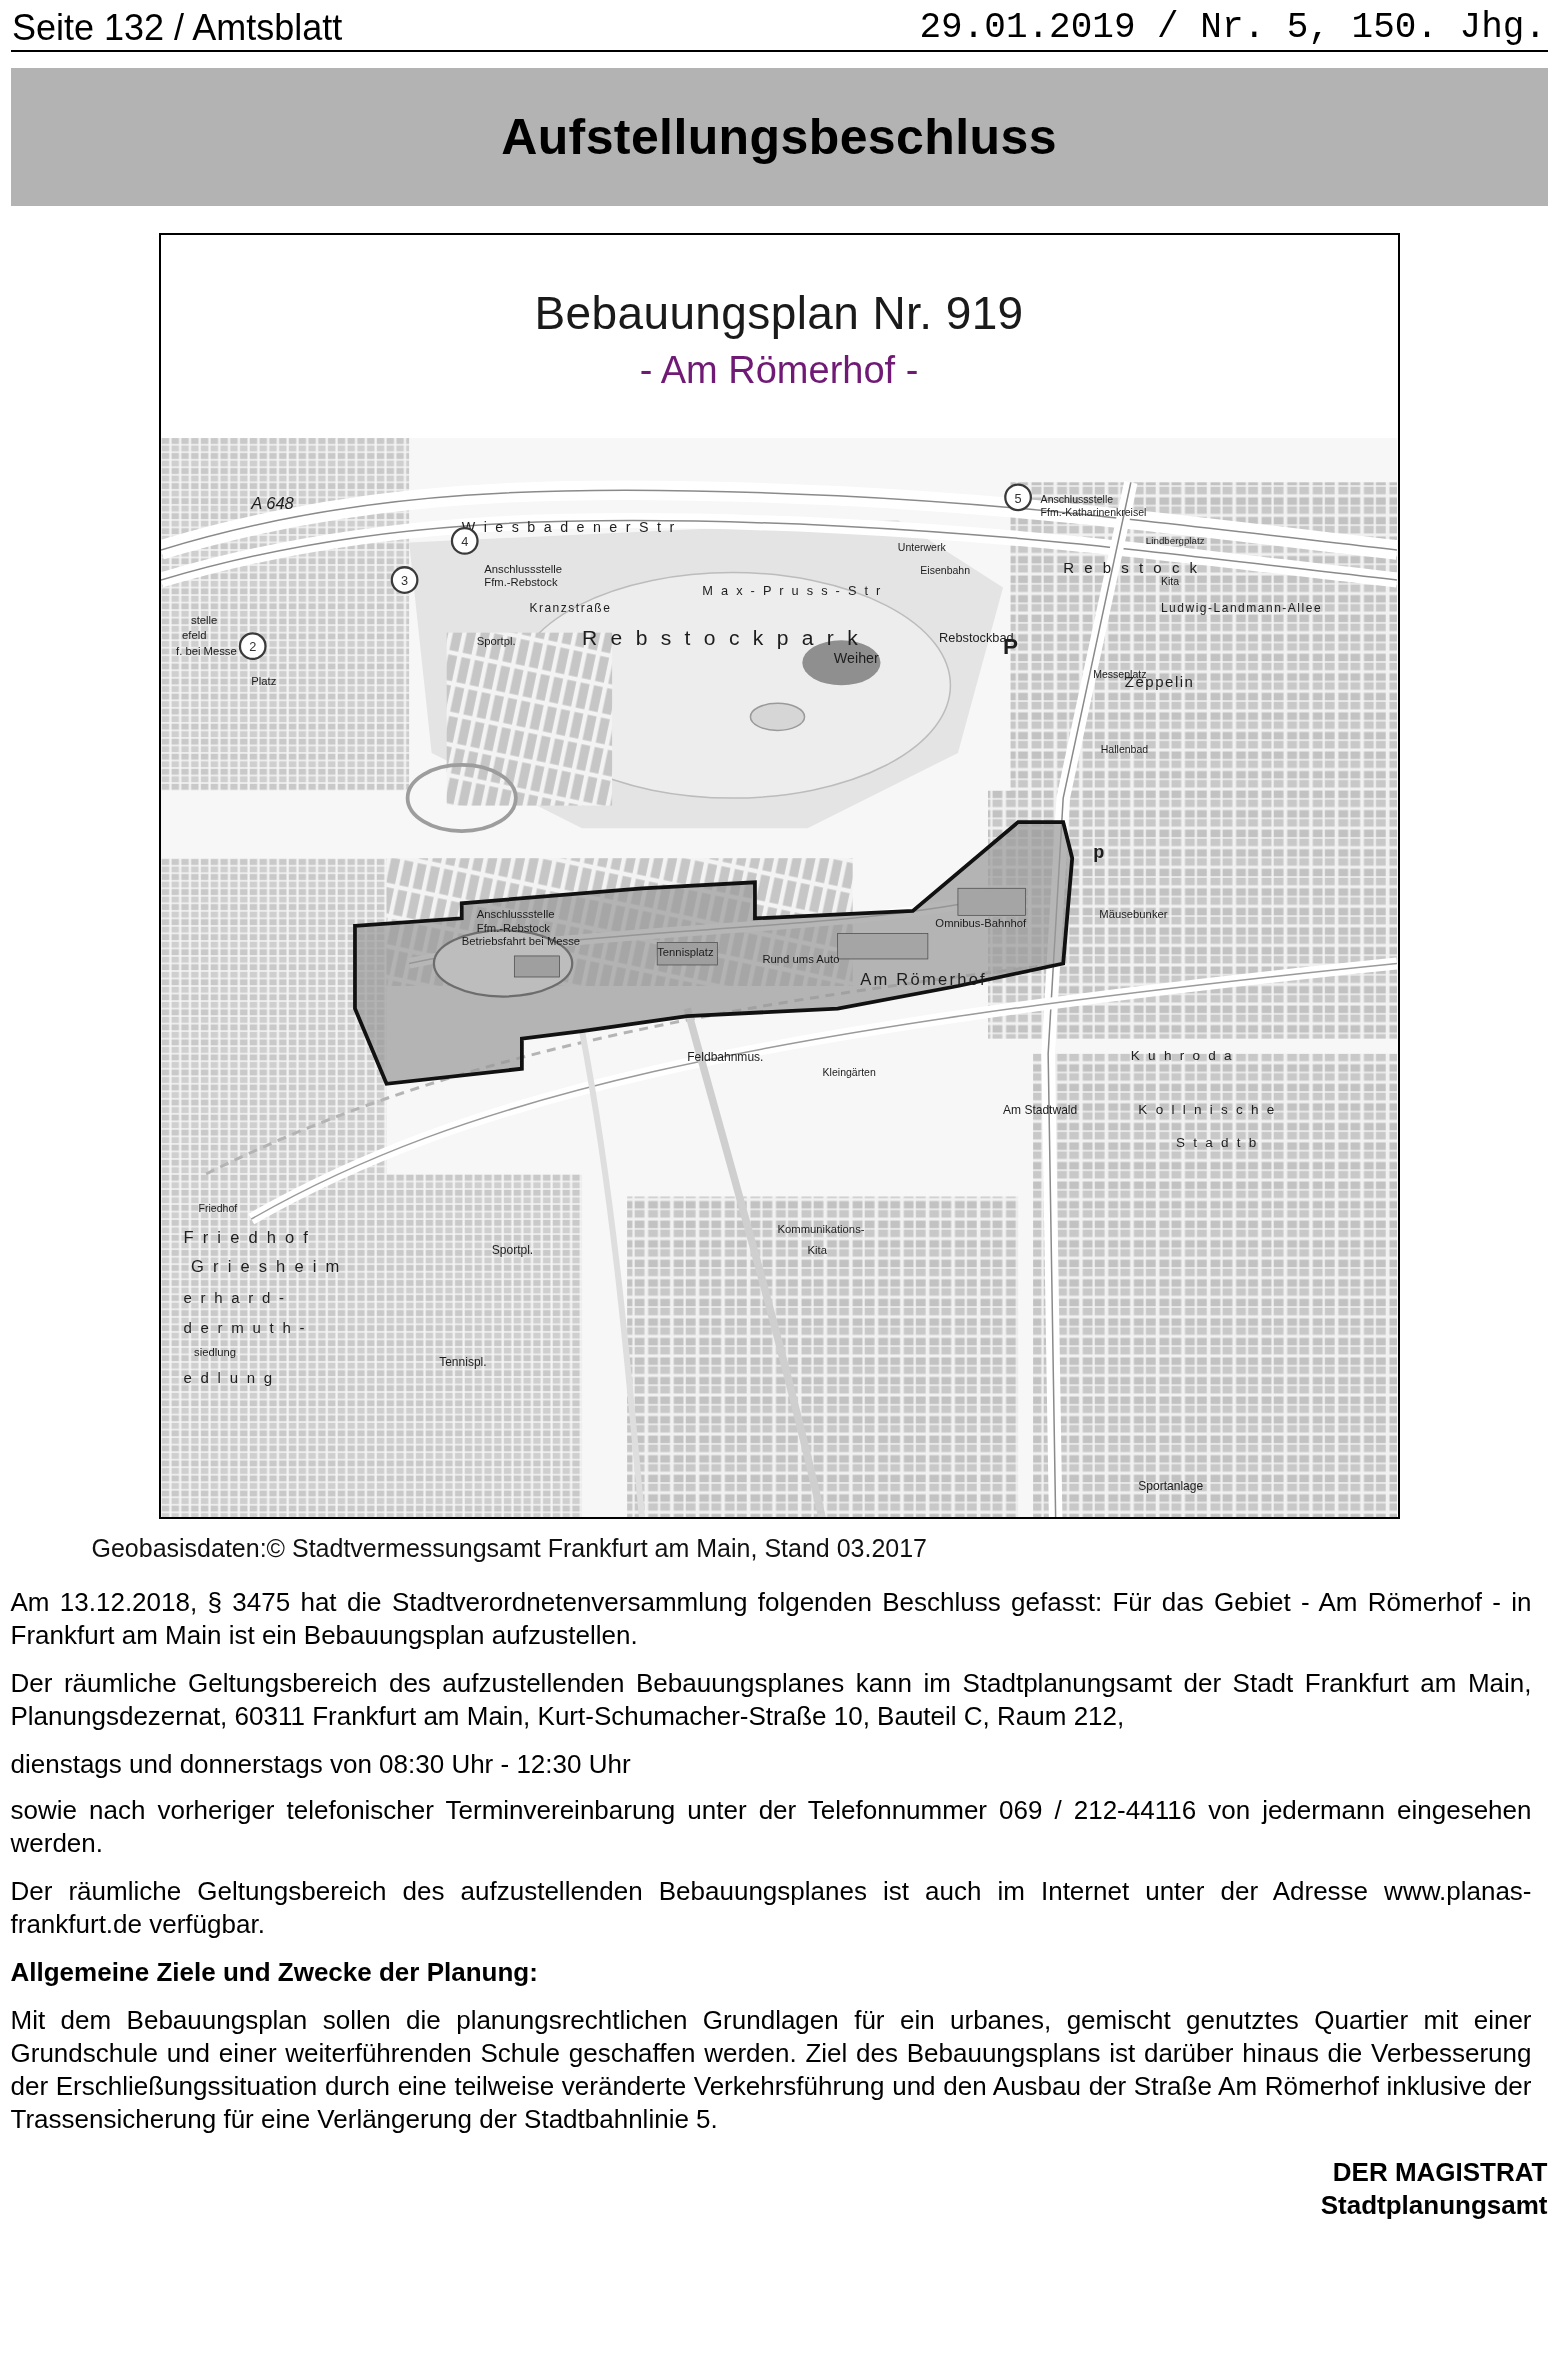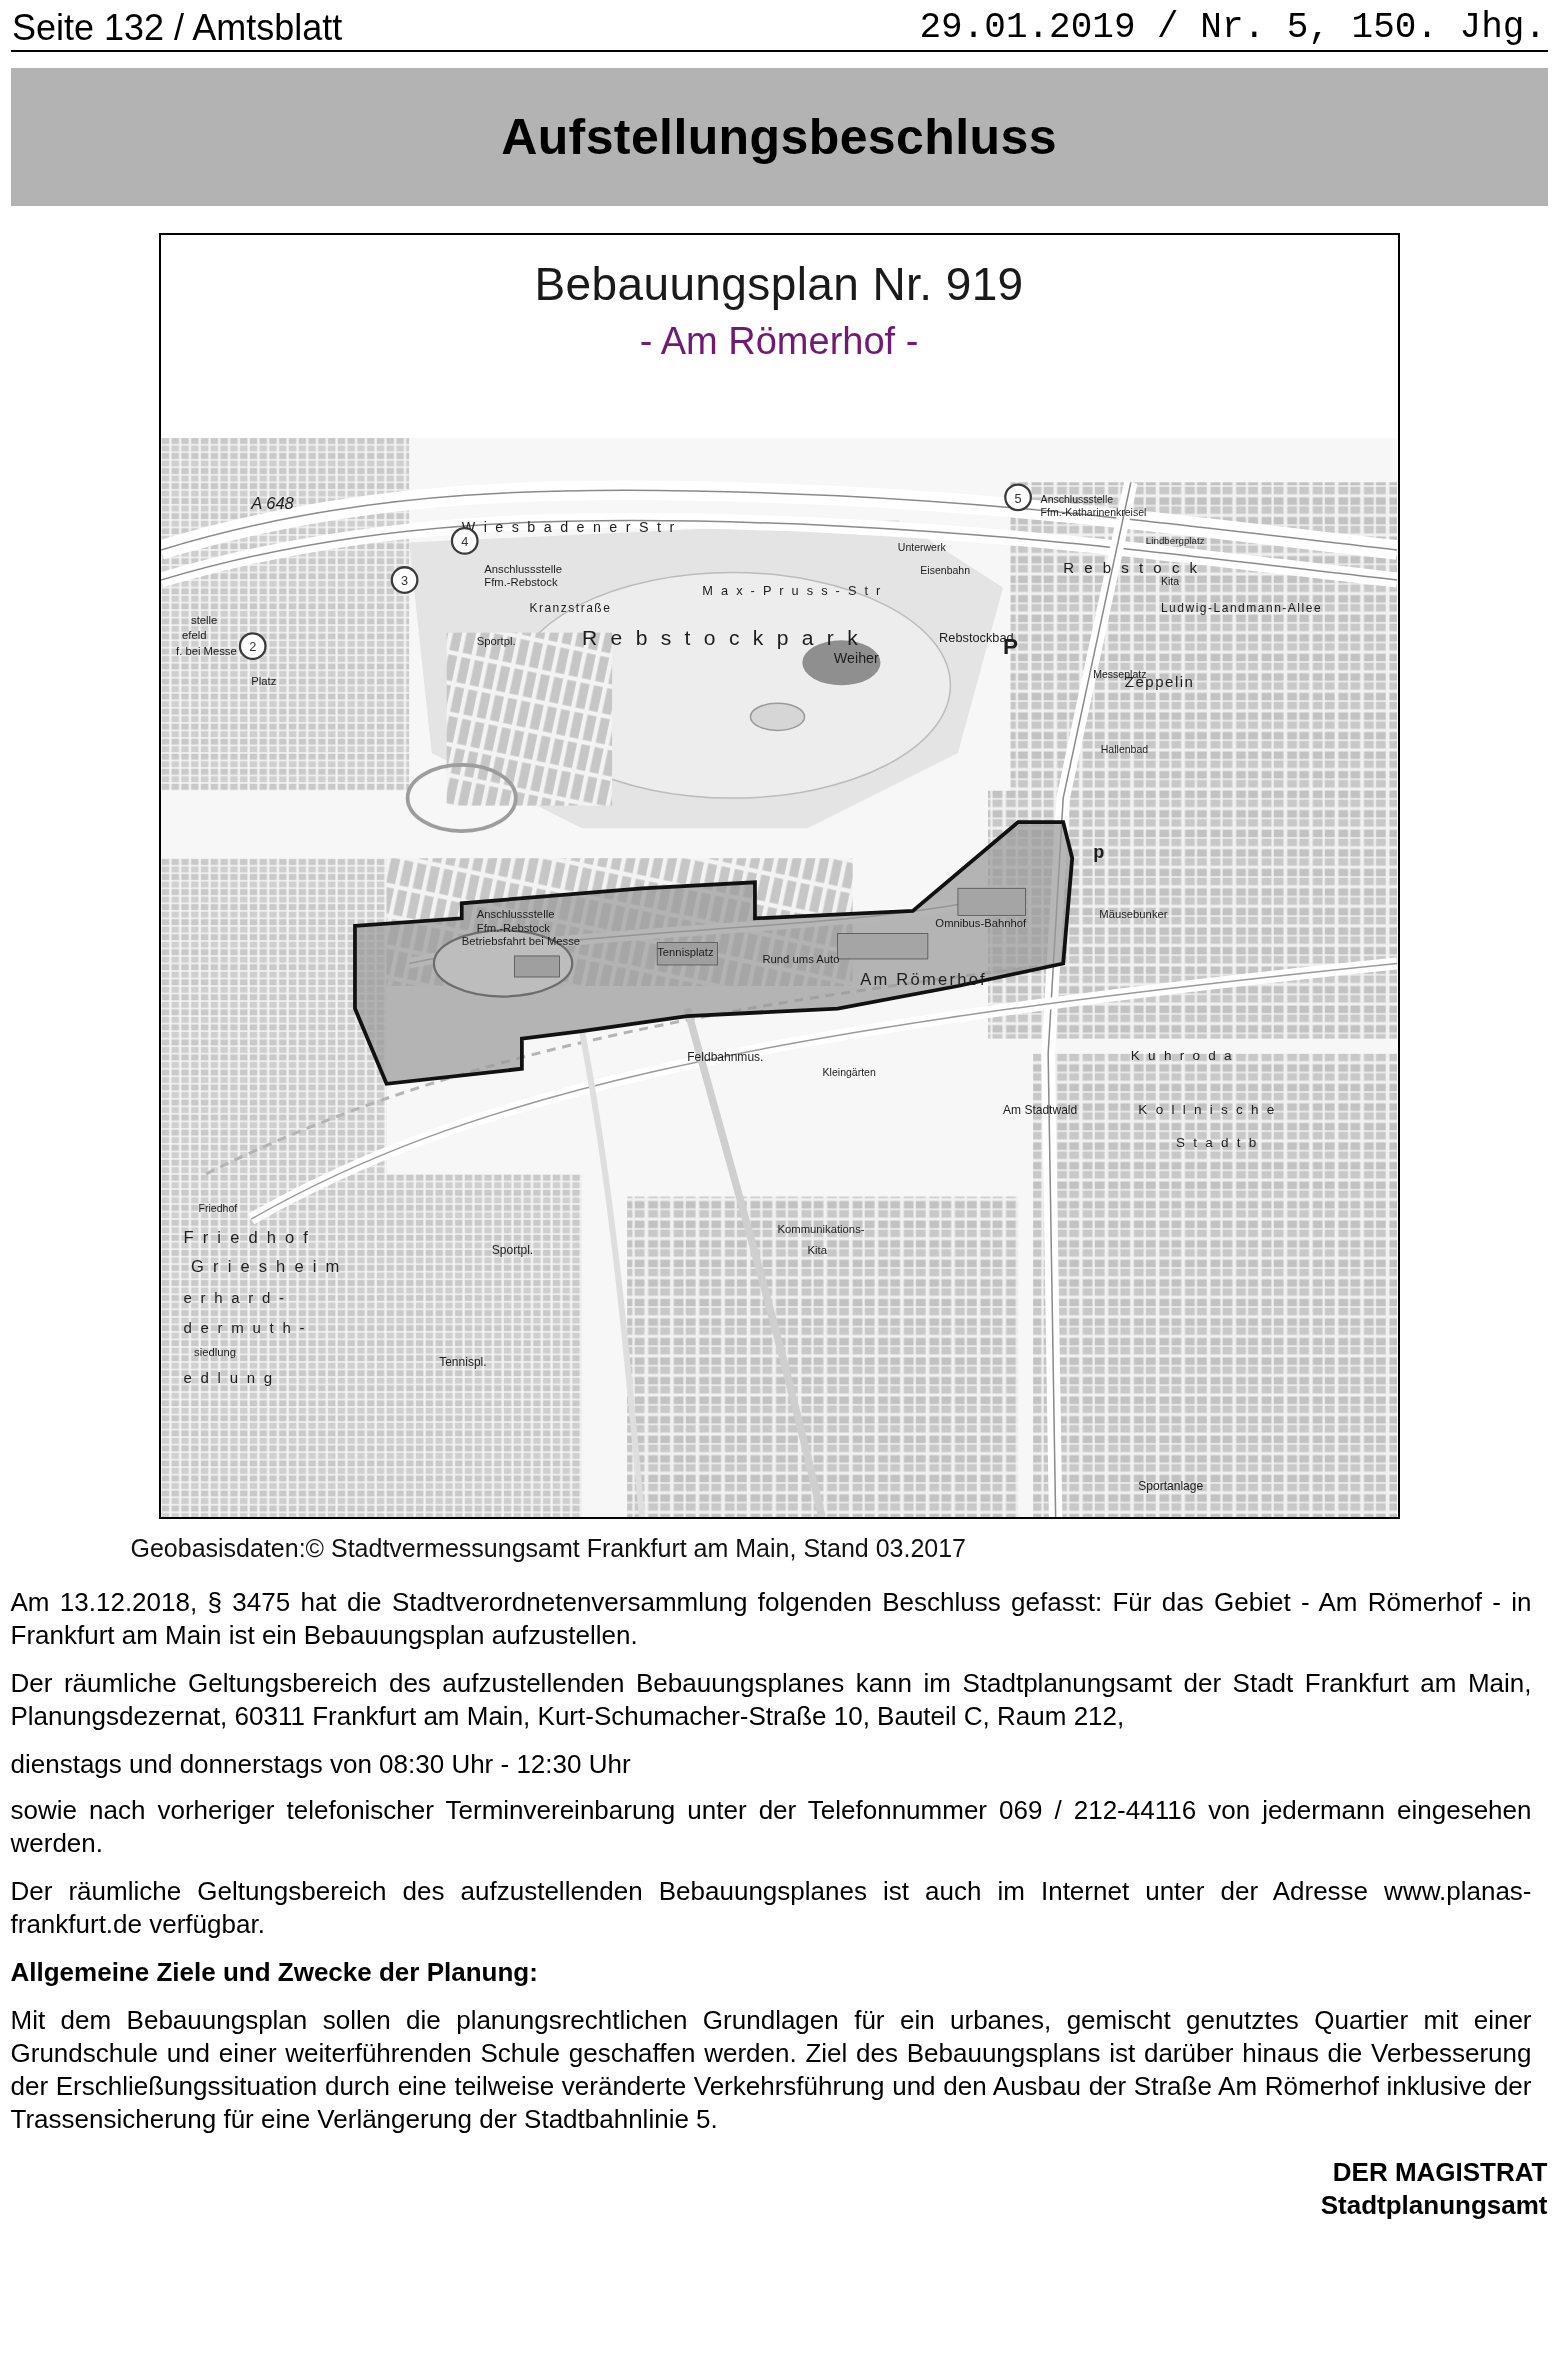--- a/index.html
+++ b/index.html
@@ -67,21 +67,21 @@
     overflow: hidden;
     box-sizing: border-box;
   }
   .map-title-block {
     position: absolute;
     top: 0; left: 0; right: 0;
     height: 203px;
     background: #ffffff;
     z-index: 6;
     text-align: center;
-    padding-top: 22px;
+    padding-top: 51px;
     box-sizing: border-box;
   }
   .map-title {
     font-size: 46px;
     font-weight: normal;
     color: #1a1a1a;
     letter-spacing: 0.4px;
   }
   .map-subtitle {
     font-size: 38px;
@@ -98,21 +98,21 @@
     background: #f2f2f2;
     overflow: hidden;
   }
   .map-canvas svg { display: block; }
 
   .map-caption {
     font-size: 25px;
     margin-top: 15px;
     color: #111;
     align-self: flex-start;
-    margin-left: 120px;
+    margin-left: 81px;
     text-align: right;
   }
 
   
   .body-text {
     margin-top: 22.6px;
     font-size: 26px;
     line-height: 33px;
     text-align: justify;
   }

